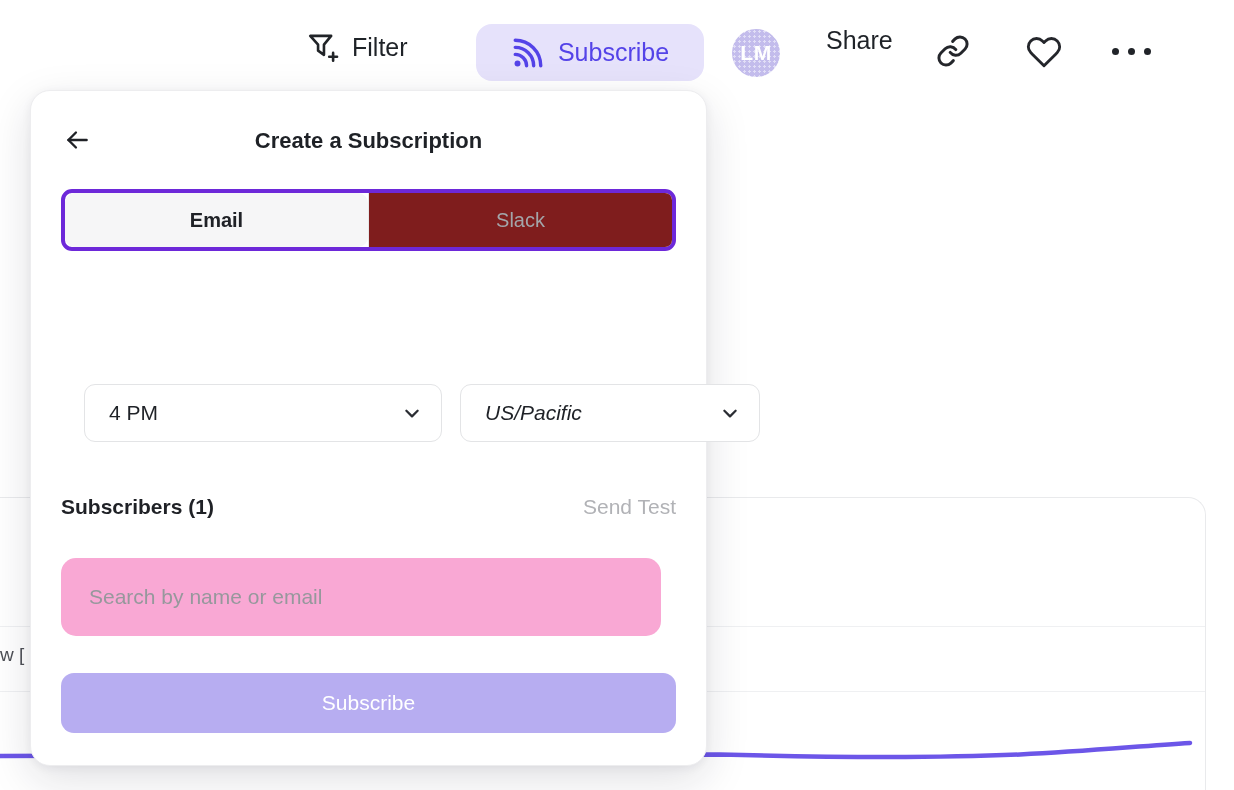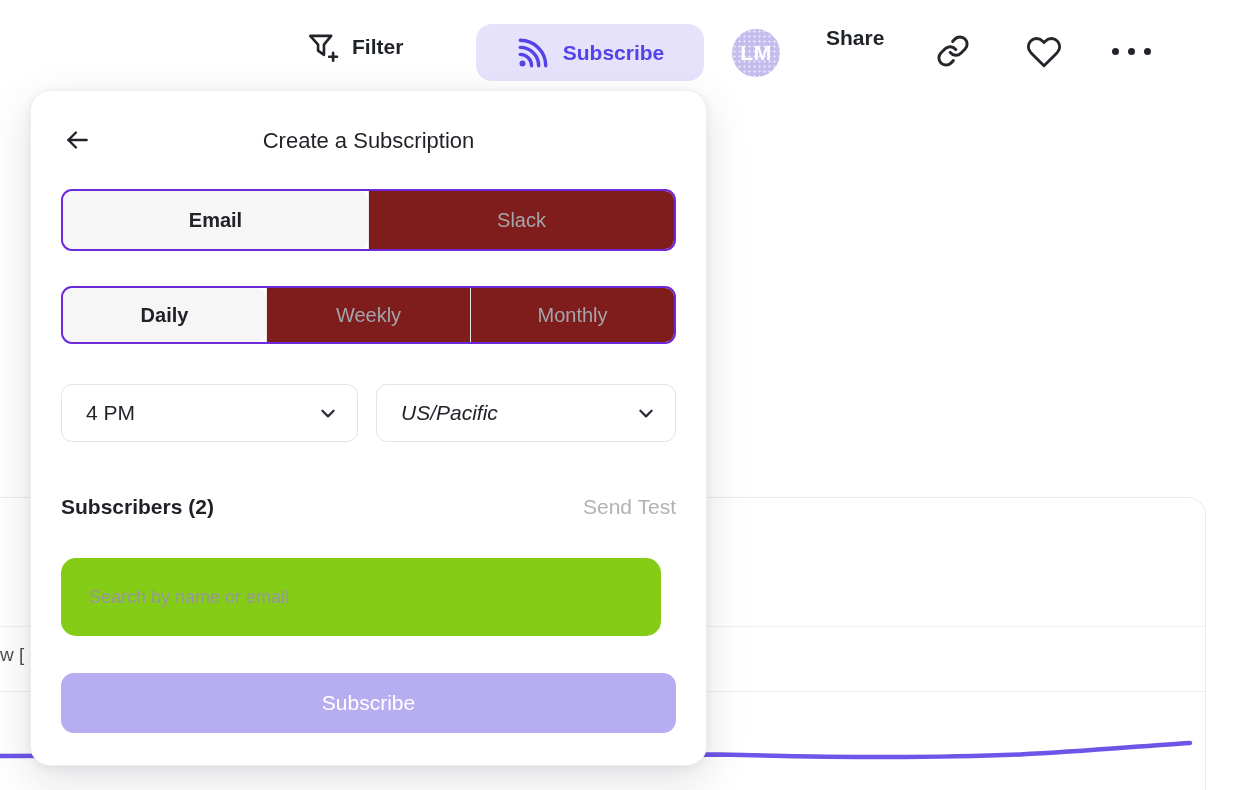--- a/index.html
+++ b/index.html
@@ -15,21 +15,21 @@
   .bg-grid.g1 { top:128px; }
   .bg-grid.g2 { top:193px; }
   .bg-text { position:absolute; left:0; top:644px; z-index:2; font-size:19px;
     color:#4E5056; }
   .bg-line-svg { position:absolute; left:0; top:720px; width:1205px; height:60px;
     z-index:2; }
 
   
   .topbar { position:absolute; left:0; top:0; width:1234px; height:92px; z-index:5; }
   .tb-item { position:absolute; display:flex; align-items:center; color:#1F2126; }
-  .tb-label { font-size:21px; font-weight:700; color:#1F2328; }
+  .tb-label { font-size:25px; font-weight:400; color:#1F2328; }
   .filter-btn { left:305px; top:30px; gap:13px; cursor:pointer; }
   .subscribe-pill { left:476px; top:24px; width:228px; height:57px; border-radius:16px;
     background:#E6E2FB; display:flex; align-items:center; justify-content:center;
     gap:13px; cursor:pointer; }
   .subscribe-pill .tb-label { color:#5443E8; }
   .avatar { left:732px; top:29px; width:48px; height:48px; border-radius:50%;
     background-color:#C3BCEC;
     background-image:radial-gradient(rgba(255,255,255,0.5) 1px, transparent 1.4px);
     background-size:5px 5px;
     display:flex; align-items:center; justify-content:center; cursor:pointer; }
@@ -41,48 +41,48 @@
   .dots-btn { left:1112px; top:48px; gap:9px; }
   .dot { width:7px; height:7px; border-radius:50%; background:#212429; }
 
   
   .modal { position:absolute; left:30px; top:90px; width:677px; height:676px;
     background:#fff; border:1px solid #EDEDEF; border-radius:20px; z-index:10;
     box-shadow:0 14px 44px rgba(25,25,46,0.13), 0 2px 10px rgba(25,25,46,0.06); }
   .back-btn { position:absolute; left:30px; top:33px; width:32px; height:32px;
     cursor:pointer; display:flex; align-items:center; justify-content:center; }
   .modal-title { position:absolute; left:0; top:37px; width:100%; text-align:center;
-    font-size:22px; font-weight:400; color:#1E2126; }
+    font-size:22px; font-weight:700; color:#1E2126; }
 
   .segmented { position:absolute; left:30px; display:flex; width:615px;
-    border:2px solid #6d28d9; border-radius:11px; background:#fff; overflow:hidden; }
+    border:4px solid #6d28d9; border-radius:11px; background:#fff; overflow:hidden; }
   .seg-channel { top:98px; height:62px; }
   .seg-freq { top:195px; height:58px; }
   .seg { flex:1; display:flex; align-items:center; justify-content:center;
     font-size:20px; font-weight:500; color:#A3A5A9; cursor:pointer; background:#7f1d1d; }
   .seg + .seg { border-left:1px solid #E7E7E9; }
   .seg.selected { background:#F6F6F7; color:#202227; font-weight:600;
     border-radius:10px; }
 
   .select-row { position:absolute; left:30px; top:293px; display:flex; gap:18px; }
   .select-box { height:58px; border:1px solid #E3E4E6; border-radius:11px;
     display:flex; align-items:center; justify-content:space-between;
     padding:0 20px 0 24px; cursor:pointer; background:#fff; }
-  .select-box.time { width:297px; }
+  .select-box.time { width:358px;margin-left:23px; }
   .select-box.tz { width:300px;font-style:italic; }
   .select-value { font-size:21px; font-weight:500; color:#1F2227; }
 
   .subs-row { position:absolute; left:30px; top:404px; width:615px; display:flex;
     align-items:center; justify-content:space-between; }
   .subs-label { font-size:21px; font-weight:600; color:#1F2126; }
   .send-test { font-size:21px; font-weight:400; color:#B1B2B6; cursor:pointer;margin-left:44px; }
 
   .search-input { position:absolute; left:30px; top:467px; width:600px; height:78px;
-    background:#84cc16; border:none; outline:none; border-radius:15px;
-    padding:0 28px; font-size:18px; color:#33353a;
+    background:#f9a8d4; border:none; outline:none; border-radius:15px;
+    padding:0 28px; font-size:21px; color:#33353a;
     font-family:"Liberation Sans", sans-serif; }
   .search-input::placeholder { color:#96989C; }
 
   .subscribe-submit { position:absolute; left:30px; top:582px; width:615px;
     height:60px; border:none; border-radius:13px; background:#B7ADF1; color:#fff;
     font-size:21px; font-weight:500; font-family:"Liberation Sans", sans-serif;
     cursor:pointer; }
 
   svg { display:block; }
 </style>
@@ -168,25 +168,20 @@
         </svg>
       </span>
     </div>
     <div class="modal-title">Create a Subscription</div>
 
     <div class="segmented seg-channel">
       <div class="seg selected">Email</div>
       <div class="seg">Slack</div>
     </div>
 
-    <div class="segmented seg-freq">
-      <div class="seg selected">Daily</div>
-      <div class="seg">Weekly</div>
-      <div class="seg">Monthly</div>
-    </div>
 
     <div class="select-row">
       <div class="select-box time">
         <span class="select-value">4 PM</span>
         <span>
           <svg width="18" height="18" viewBox="0 0 16 16" fill="none" stroke="#2A2D33" stroke-width="2" stroke-linecap="round" stroke-linejoin="round">
             <path d="M3 6 l5 5 5-5"></path>
           </svg>
         </span>
       </div>
@@ -194,21 +189,21 @@
         <span class="select-value">US/Pacific</span>
         <span>
           <svg width="18" height="18" viewBox="0 0 16 16" fill="none" stroke="#2A2D33" stroke-width="2" stroke-linecap="round" stroke-linejoin="round">
             <path d="M3 6 l5 5 5-5"></path>
           </svg>
         </span>
       </div>
     </div>
 
     <div class="subs-row">
-      <span class="subs-label">Subscribers (2)</span>
+      <span class="subs-label">Subscribers (1)</span>
       <span class="send-test">Send Test</span>
     </div>
 
     <input class="search-input" type="text" placeholder="Search by name or email" style="">
 
     <button class="subscribe-submit">Subscribe</button>
   </div>
 
 </div>
 

